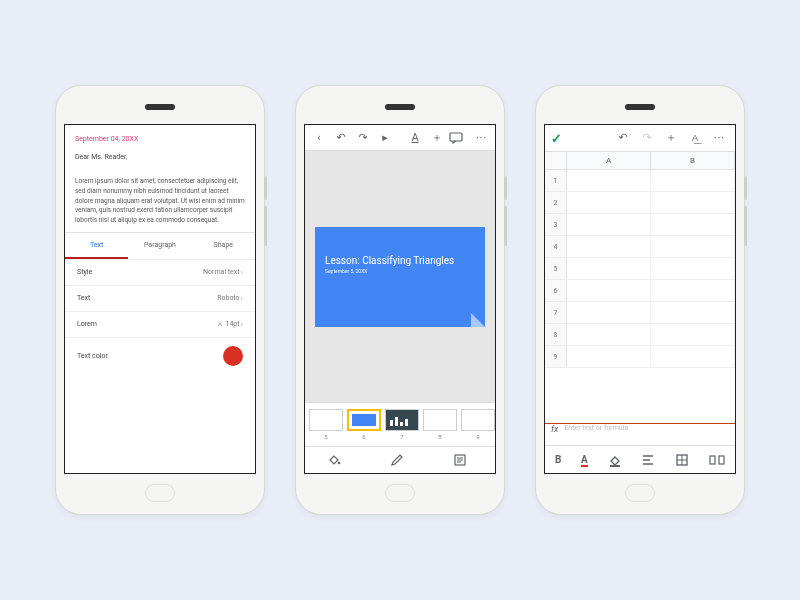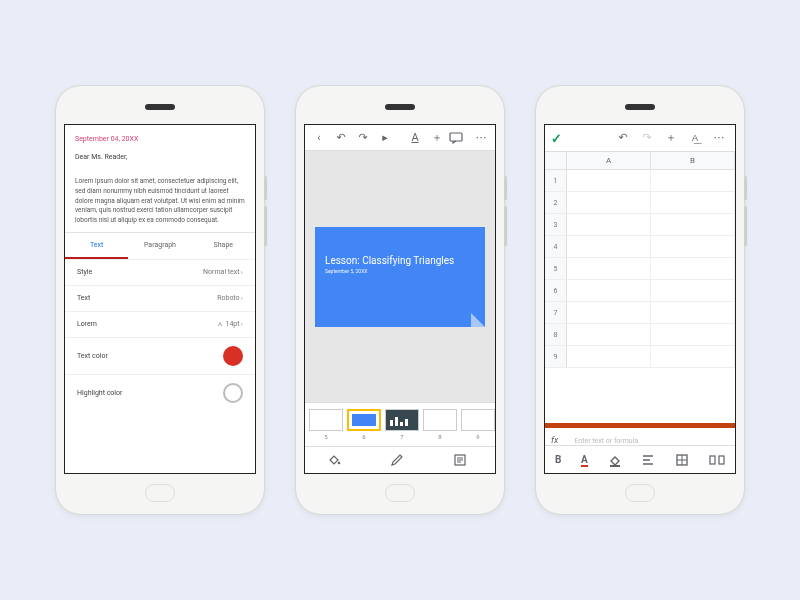--- a/index.html
+++ b/index.html
@@ -176,23 +176,23 @@
     display:flex; height:22px;
     border-bottom:1px solid #eee;
   }
   .sheet .row3 .rh{
     width:22px; text-align:center; font-size:7px; color:#777;
     line-height:22px; background:#f8f9fa;
     border-right:1px solid #e0e0e0;
   }
   .sheet .row3 .cell{ flex:1; border-right:1px solid #f0f0f0;}
   .fxbar{
-    display:flex; align-items:flex-end; height:22px;
-    border-top:5px solid #c2410c;
-    padding:0 6px; gap:16px;
+    display:flex; align-items:flex-start; height:22px;
+    border-top:1px solid #c2410c;
+    padding:0 6px; gap:6px;
     color:#888;
   }
   .fxbar .fx{ font-style:italic; font-size:9px; color:#666;}
   .fxbar .ph{ font-size:7px; color:#bbb;}
   .fmtbar{
     display:flex; justify-content:space-around;
     align-items:center;
     height:28px;
     border-top:1px solid #ddd;
     color:#5f6368;
@@ -241,24 +241,20 @@
       <span>Lorem</span>
       <span class="val">
           <span class="caret-up">˄</span>
           <span>14pt</span>
           <span class="chev">›</span>
         </span>
     </div>
     <div class="row">
       <span>Text color</span>
       <span class="swatch red"></span>
-    </div>
-    <div class="row">
-      <span>Highlight color</span>
-      <span class="swatch grey"></span>
     </div>
   </div>
 </div>
 
 <div class="phone">
   <div class="side-btn b1"></div>
   <div class="side-btn b2"></div>
   <div class="screen">
     <div class="toolbar2">
       <div class="ico">‹</div>

